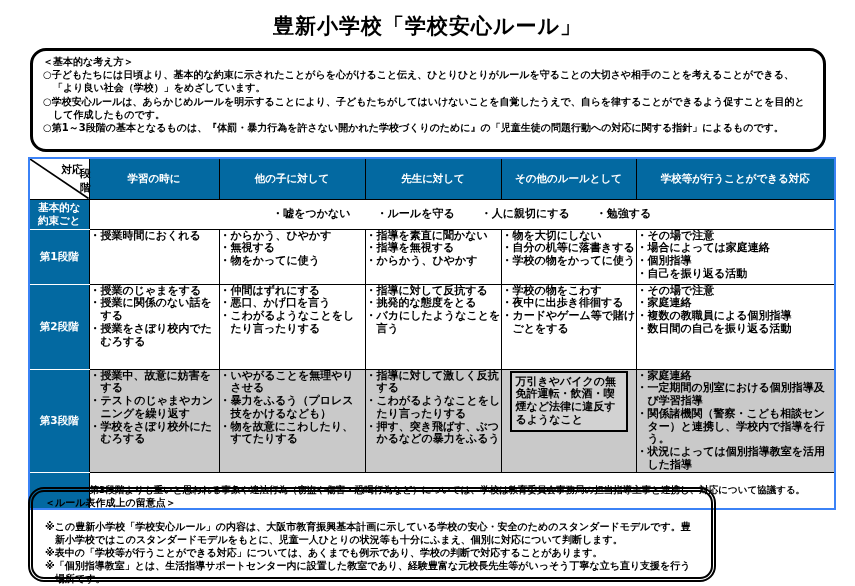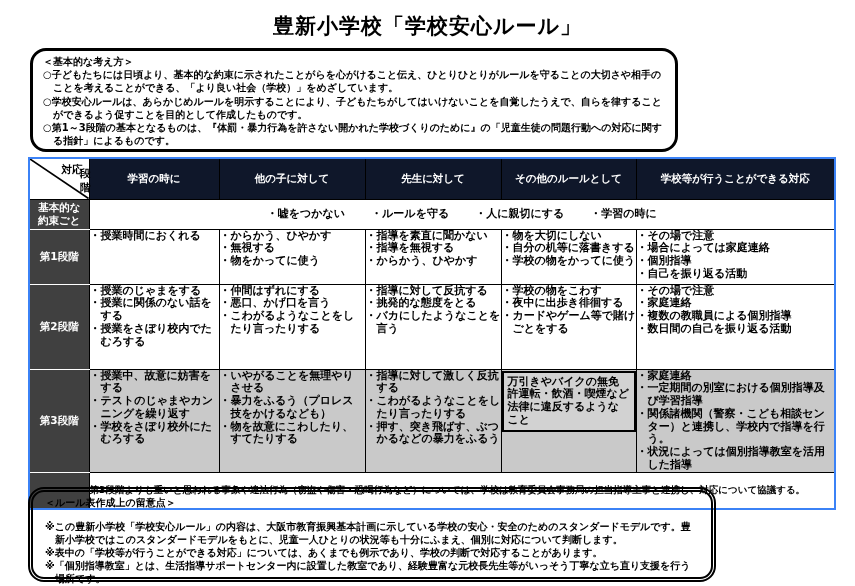--- a/index.html
+++ b/index.html
@@ -12,21 +12,21 @@
   }
   #page { position: relative; width: 855px; height: 586px; overflow: hidden; background:#fff;border-radius:6px; }
 
   .doc-title {
     position: absolute; left: 0; top: 12px; width: 100%;
     text-align: center; font-size: 21px; font-weight: 900; letter-spacing: 1px;
   }
 
   
   .policy-box {
-    position: absolute; left: 30px; top: 48px; width: 648px; height: 104px;
+    position: absolute; left: 30px; top: 48px; width: 796px; height: 104px;
     border: 3px solid #000; border-radius: 16px;
     padding: 4px 10px 0 10px;
     font-size: 10px; font-weight: bold; line-height: 1.32;
   }
   .policy-heading { margin: 0; }
   .hang { margin: 0; text-indent: -1em; padding-left: 1em; }
 
   
   table.rules {
     position: absolute; left: 28px; top: 157px; width: 806px;
@@ -36,46 +36,46 @@
   table.rules td, table.rules th { border: 1px solid #000; padding: 0; }
 
   tr.r-head  { height: 41px; }
   tr.r-basic { height: 30px; }
   tr.r-s1    { height: 55px; }
   tr.r-s2    { height: 85px; }
   tr.r-s3    { height: 69px; }
   tr.r-note  { height: 37px; }
 
   .th {
-    background: #0f172a; color: #fff;
+    background: #0369a1; color: #fff;
     font-size: 10.5px; font-weight: bold; text-align: center; vertical-align: middle;
     border-left: 1px solid #fff !important;
   }
   .corner { background: #fff; position: relative; }
   .corner svg { position: absolute; left: 0; top: 0; width: 100%; height: 100%; display: block; }
   .c-tr { position: absolute; top: 4px; right: 6px; font-size: 10.5px; font-weight: bold; }
   .c-bl { position: absolute; bottom: 4px; left: 5px; font-size: 10.5px; font-weight: bold; padding-left: 45px; }
 
   .rowlabel {
-    background: #404040; color: #fff;
+    background: #0369a1; color: #fff;
     font-size: 10.5px; font-weight: bold; text-align: center; vertical-align: middle;
     border-top: 1px solid #fff !important; border-bottom: 1px solid #fff !important;
   }
   .lblline { line-height: 1.25; }
 
   .cell {
     vertical-align: top; padding: 3px 4px;
     font-size: 11px; font-weight: bold; line-height: 1.16;
     background: #fff;
   }
   .cell .li { text-indent: -1em; padding-left: 1em; }
   .g { background: #c9c9c9; }
 
   .lawbox {
-    border: 2px solid #000; padding: 3px 4px; margin: 1px 0;
+    border: 2px solid #000; padding: 3px 4px; margin: 1px 8px;
     min-height: 50px; background: #d2d2d2;
   }
 
   .basiccell { vertical-align: middle; }
   .basicflex { display: flex; justify-content: center; align-items: center; gap: 26px; }
   .basicflex .li { text-indent: 0; padding-left: 0; }
 
   .notecell { vertical-align: middle; padding: 3px 9px; font-size: 9.5px; line-height: 1.3; }
 
   
@@ -131,21 +131,21 @@
     <tr class="r-basic">
       <td class="rowlabel">
             <div class="lblline">基本的な</div>
             <div class="lblline">約束ごと</div>
           </td>
       <td class="cell basiccell" colspan="5">
         <div class="basicflex">
               <div class="li">・嘘をつかない</div>
               <div class="li">・ルールを守る</div>
               <div class="li">・人に親切にする</div>
-              <div class="li">・学習の時に</div>
+              <div class="li">・勉強する</div>
             </div>
       </td>
     </tr>
 
     <tr class="r-s1">
       <td class="rowlabel">第1段階</td>
       <td class="cell">
             <div class="li">・授業時間におくれる</div>
           </td>
       <td class="cell">

